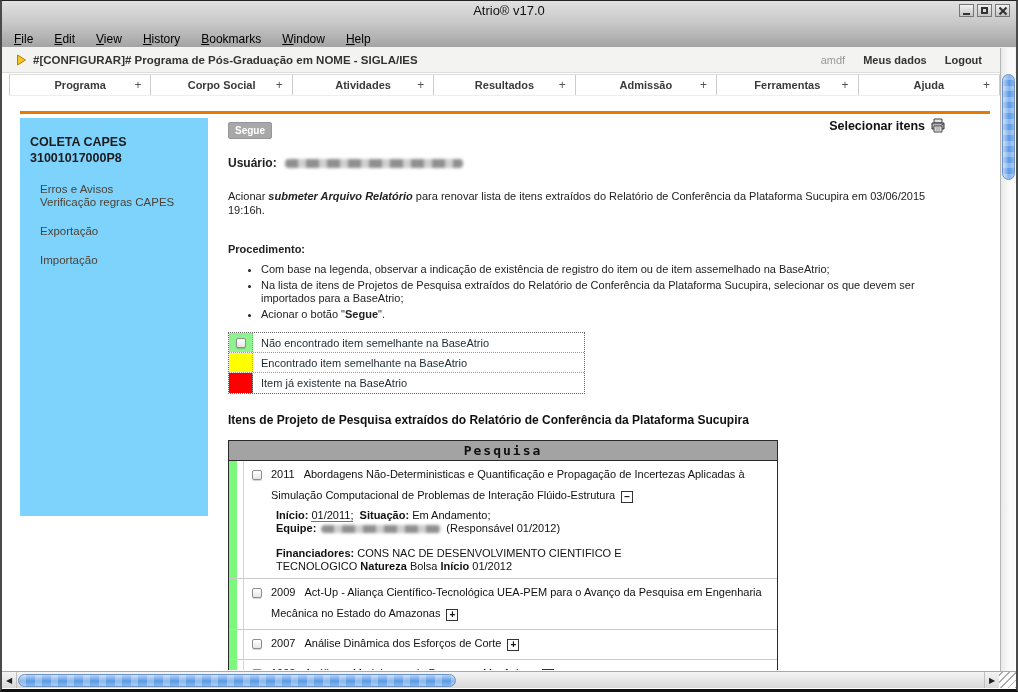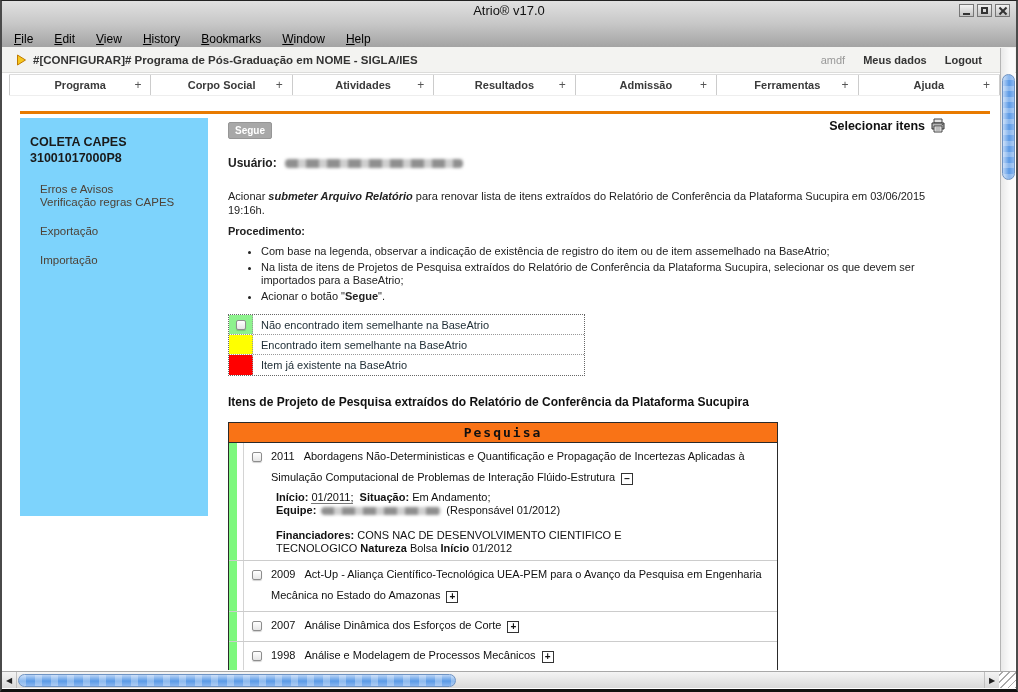--- a/index.html
+++ b/index.html
@@ -116,40 +116,40 @@
   .user-line { margin-top:17px; font-size:12px; font-weight:bold; display:flex; align-items:center; gap:8px; }
   .redacted {
     display:inline-block; height:9px; border-radius:4px;
     background:repeating-linear-gradient(90deg,#8f8f8f 0 13px,#cfcfcf 13px 21px);
     filter:blur(1.4px);
   }
   .redacted-user { width:178px; }
   .redacted-equipe { width:120px; height:8px; }
   .intro { margin-top:19px; font-size:11px; line-height:14px; width:700px; }
   .intro .em { font-weight:bold; font-style:italic; }
-  .proc-label { margin-top:8px; font-size:11px; font-weight:bold; }
+  .proc-label { margin-top:26px; font-size:11px; font-weight:bold; }
   ul.proc { margin-top:8px; margin-left:33px; width:660px; }
   ul.proc li { font-size:11px; line-height:13.5px; margin-bottom:2px; }
   
   .legend { margin-top:11px; width:357px; border:1px dotted #666; }
   .legend-row { display:flex; height:20px; border-bottom:1px dotted #999; }
   .legend-row:last-child { border-bottom:none; }
   .legend-swatch { width:24px; border-right:1px dotted #999; display:flex; align-items:center; justify-content:center; }
   .legend-label { flex:1; font-size:11px; color:#1c2b33; display:flex; align-items:center; padding-left:8px; }
   
   .cb {
     width:10px; height:10px; border:1px solid #8d8d8d; border-radius:2px;
     background:linear-gradient(#ffffff,#e6e6e6); box-shadow:0 1px 1px rgba(0,0,0,.18);
   }
   
   .section-title { margin-top:19px; font-size:12px; font-weight:bold; color:#111; }
   
   .ptable { margin-top:13px; width:550px; border-left:1px solid #2a2a2a; border-right:1px solid #2a2a2a; }
   .ptable-header {
-    height:21px; background:#f97316; border:1px solid #2a2a2a; margin:0 -1px;
+    height:21px; background:#a3a3a3; border:1px solid #2a2a2a; margin:0 -1px;
     display:flex; align-items:center; justify-content:center;
     font-family:"DejaVu Sans Mono", monospace; font-weight:bold; font-size:13px; letter-spacing:2px; color:#111;
   }
   .trow { display:flex; border-top:1px solid #ccc; }
   .trow.first { border-top:none; }
   .stripe { width:8px; flex:none; }
   .gapcol { width:7px; flex:none; border-right:1px solid #d4d4d4; }
   .cbcol { width:25px; flex:none; display:flex; justify-content:center; padding-top:9px; }
   .textcol { flex:1; padding:3px 6px 5px 2px; }
   .row-title { font-size:11px; line-height:21px; color:#111; }

